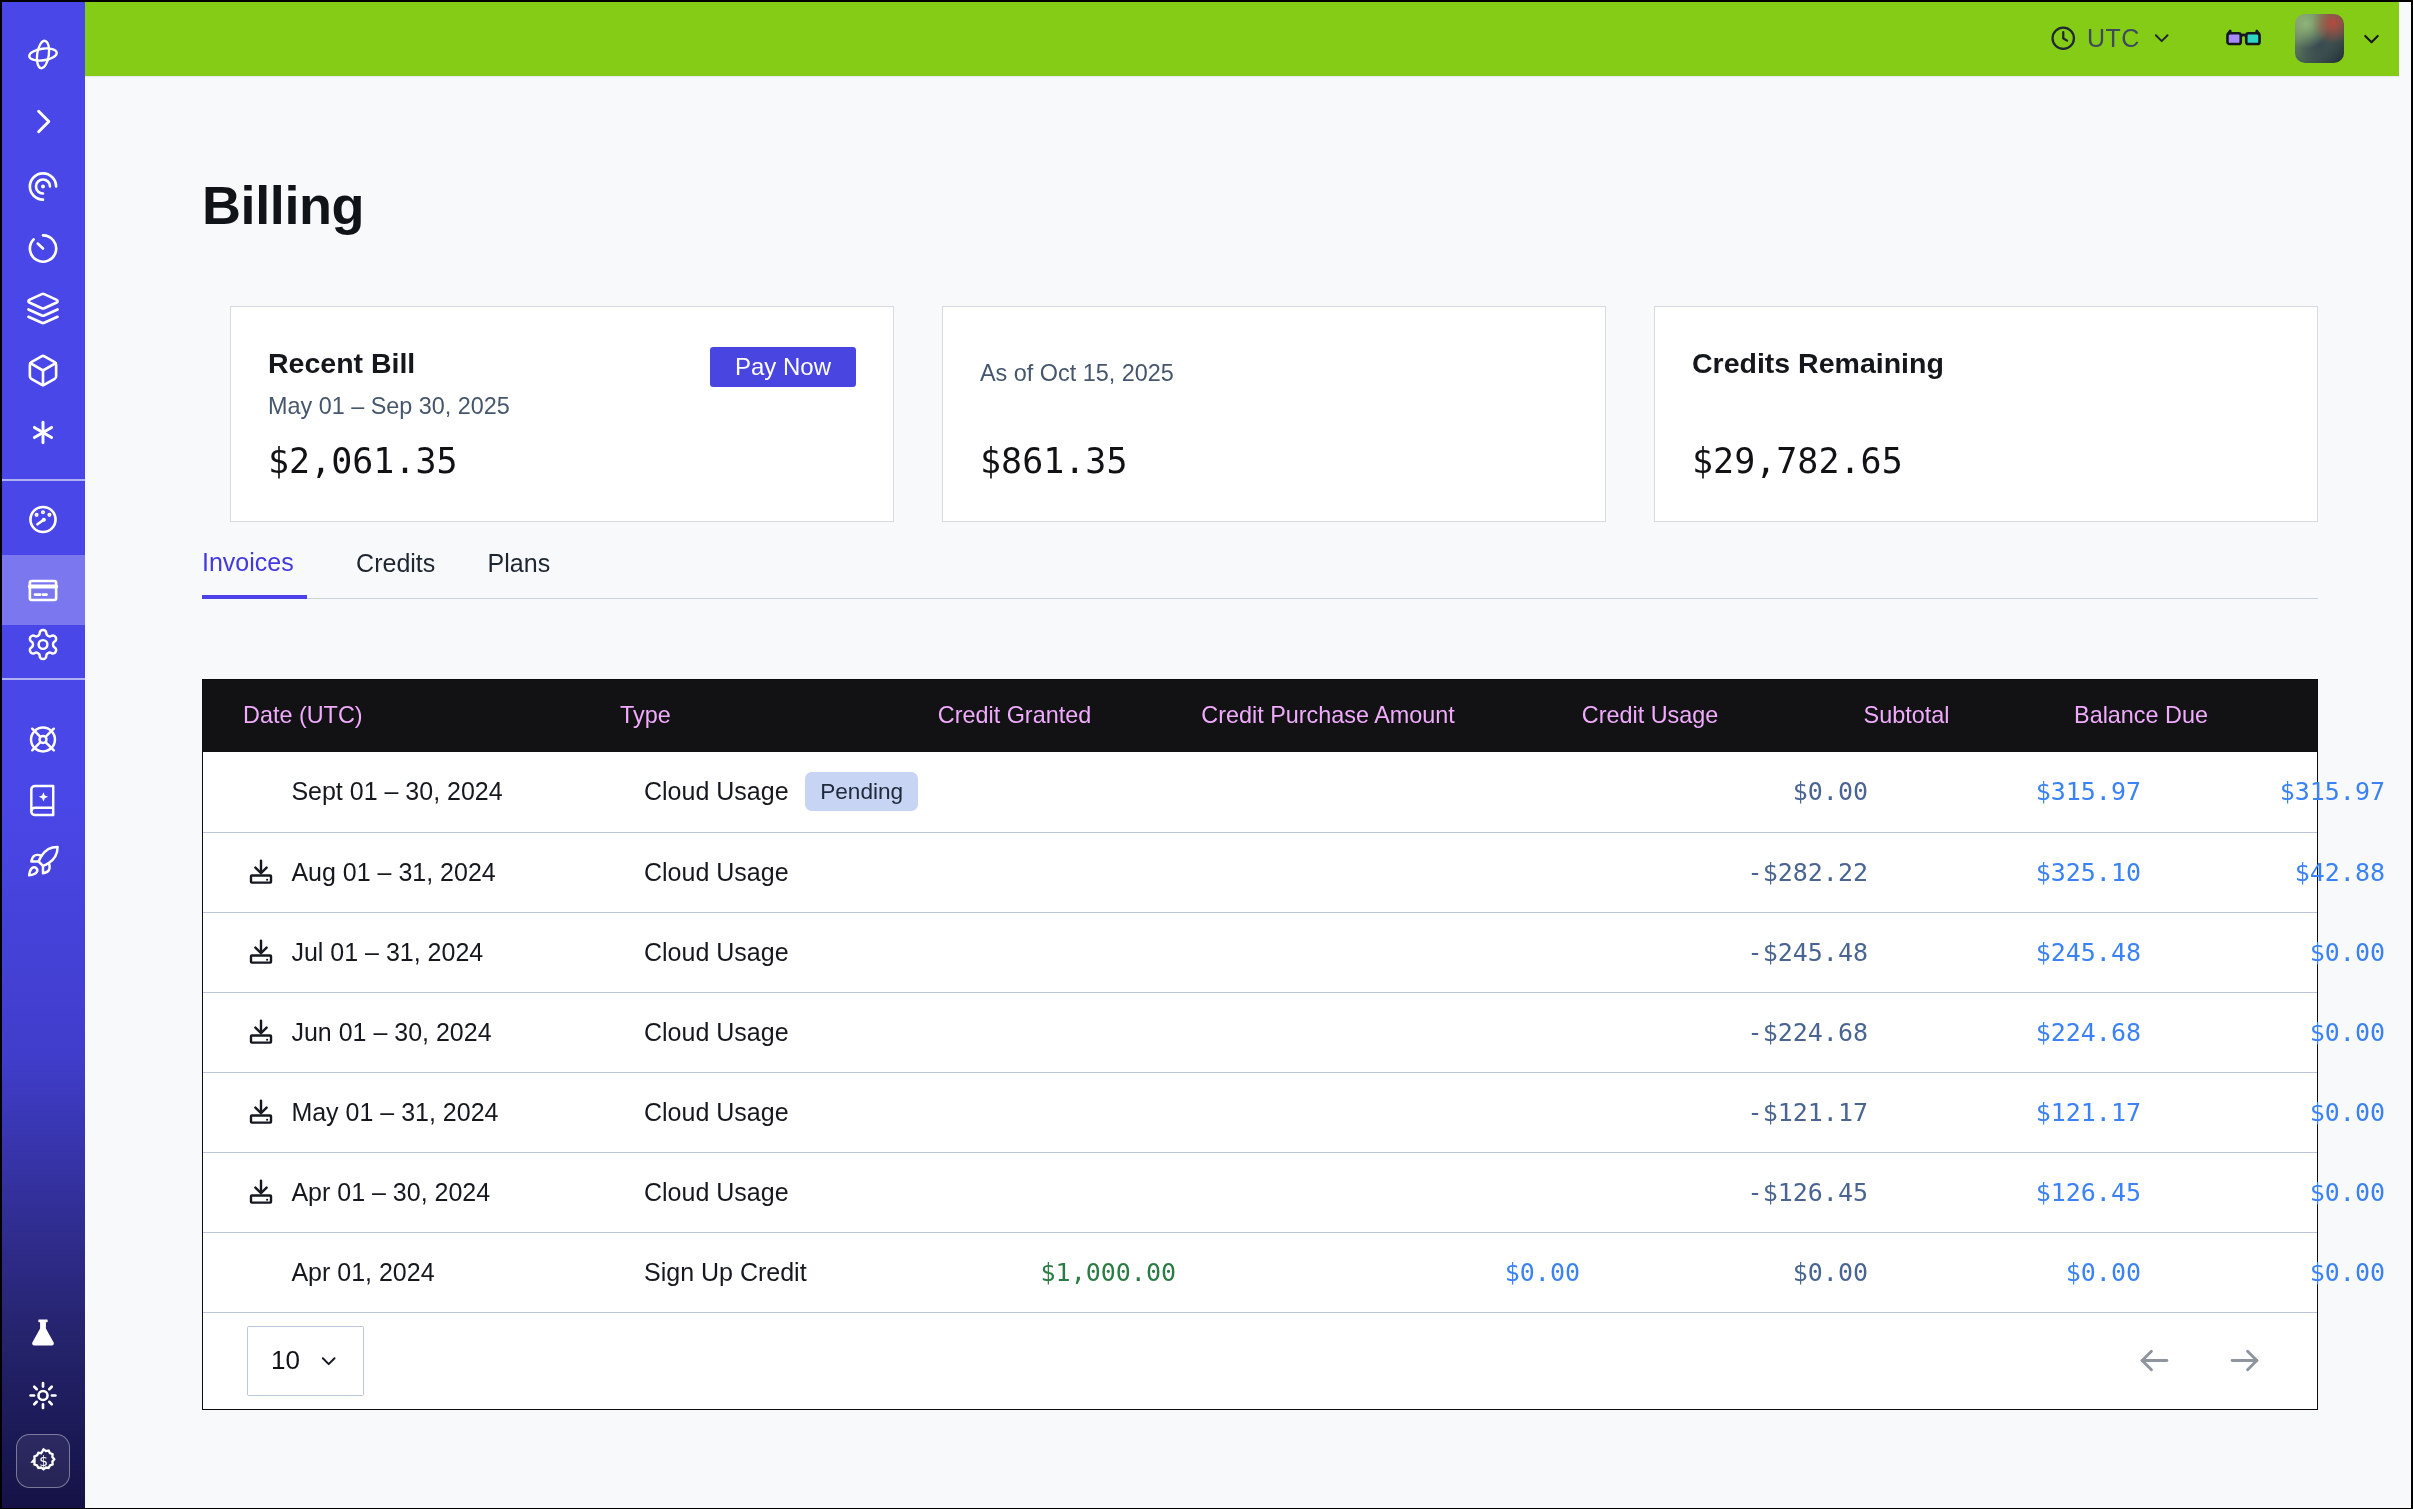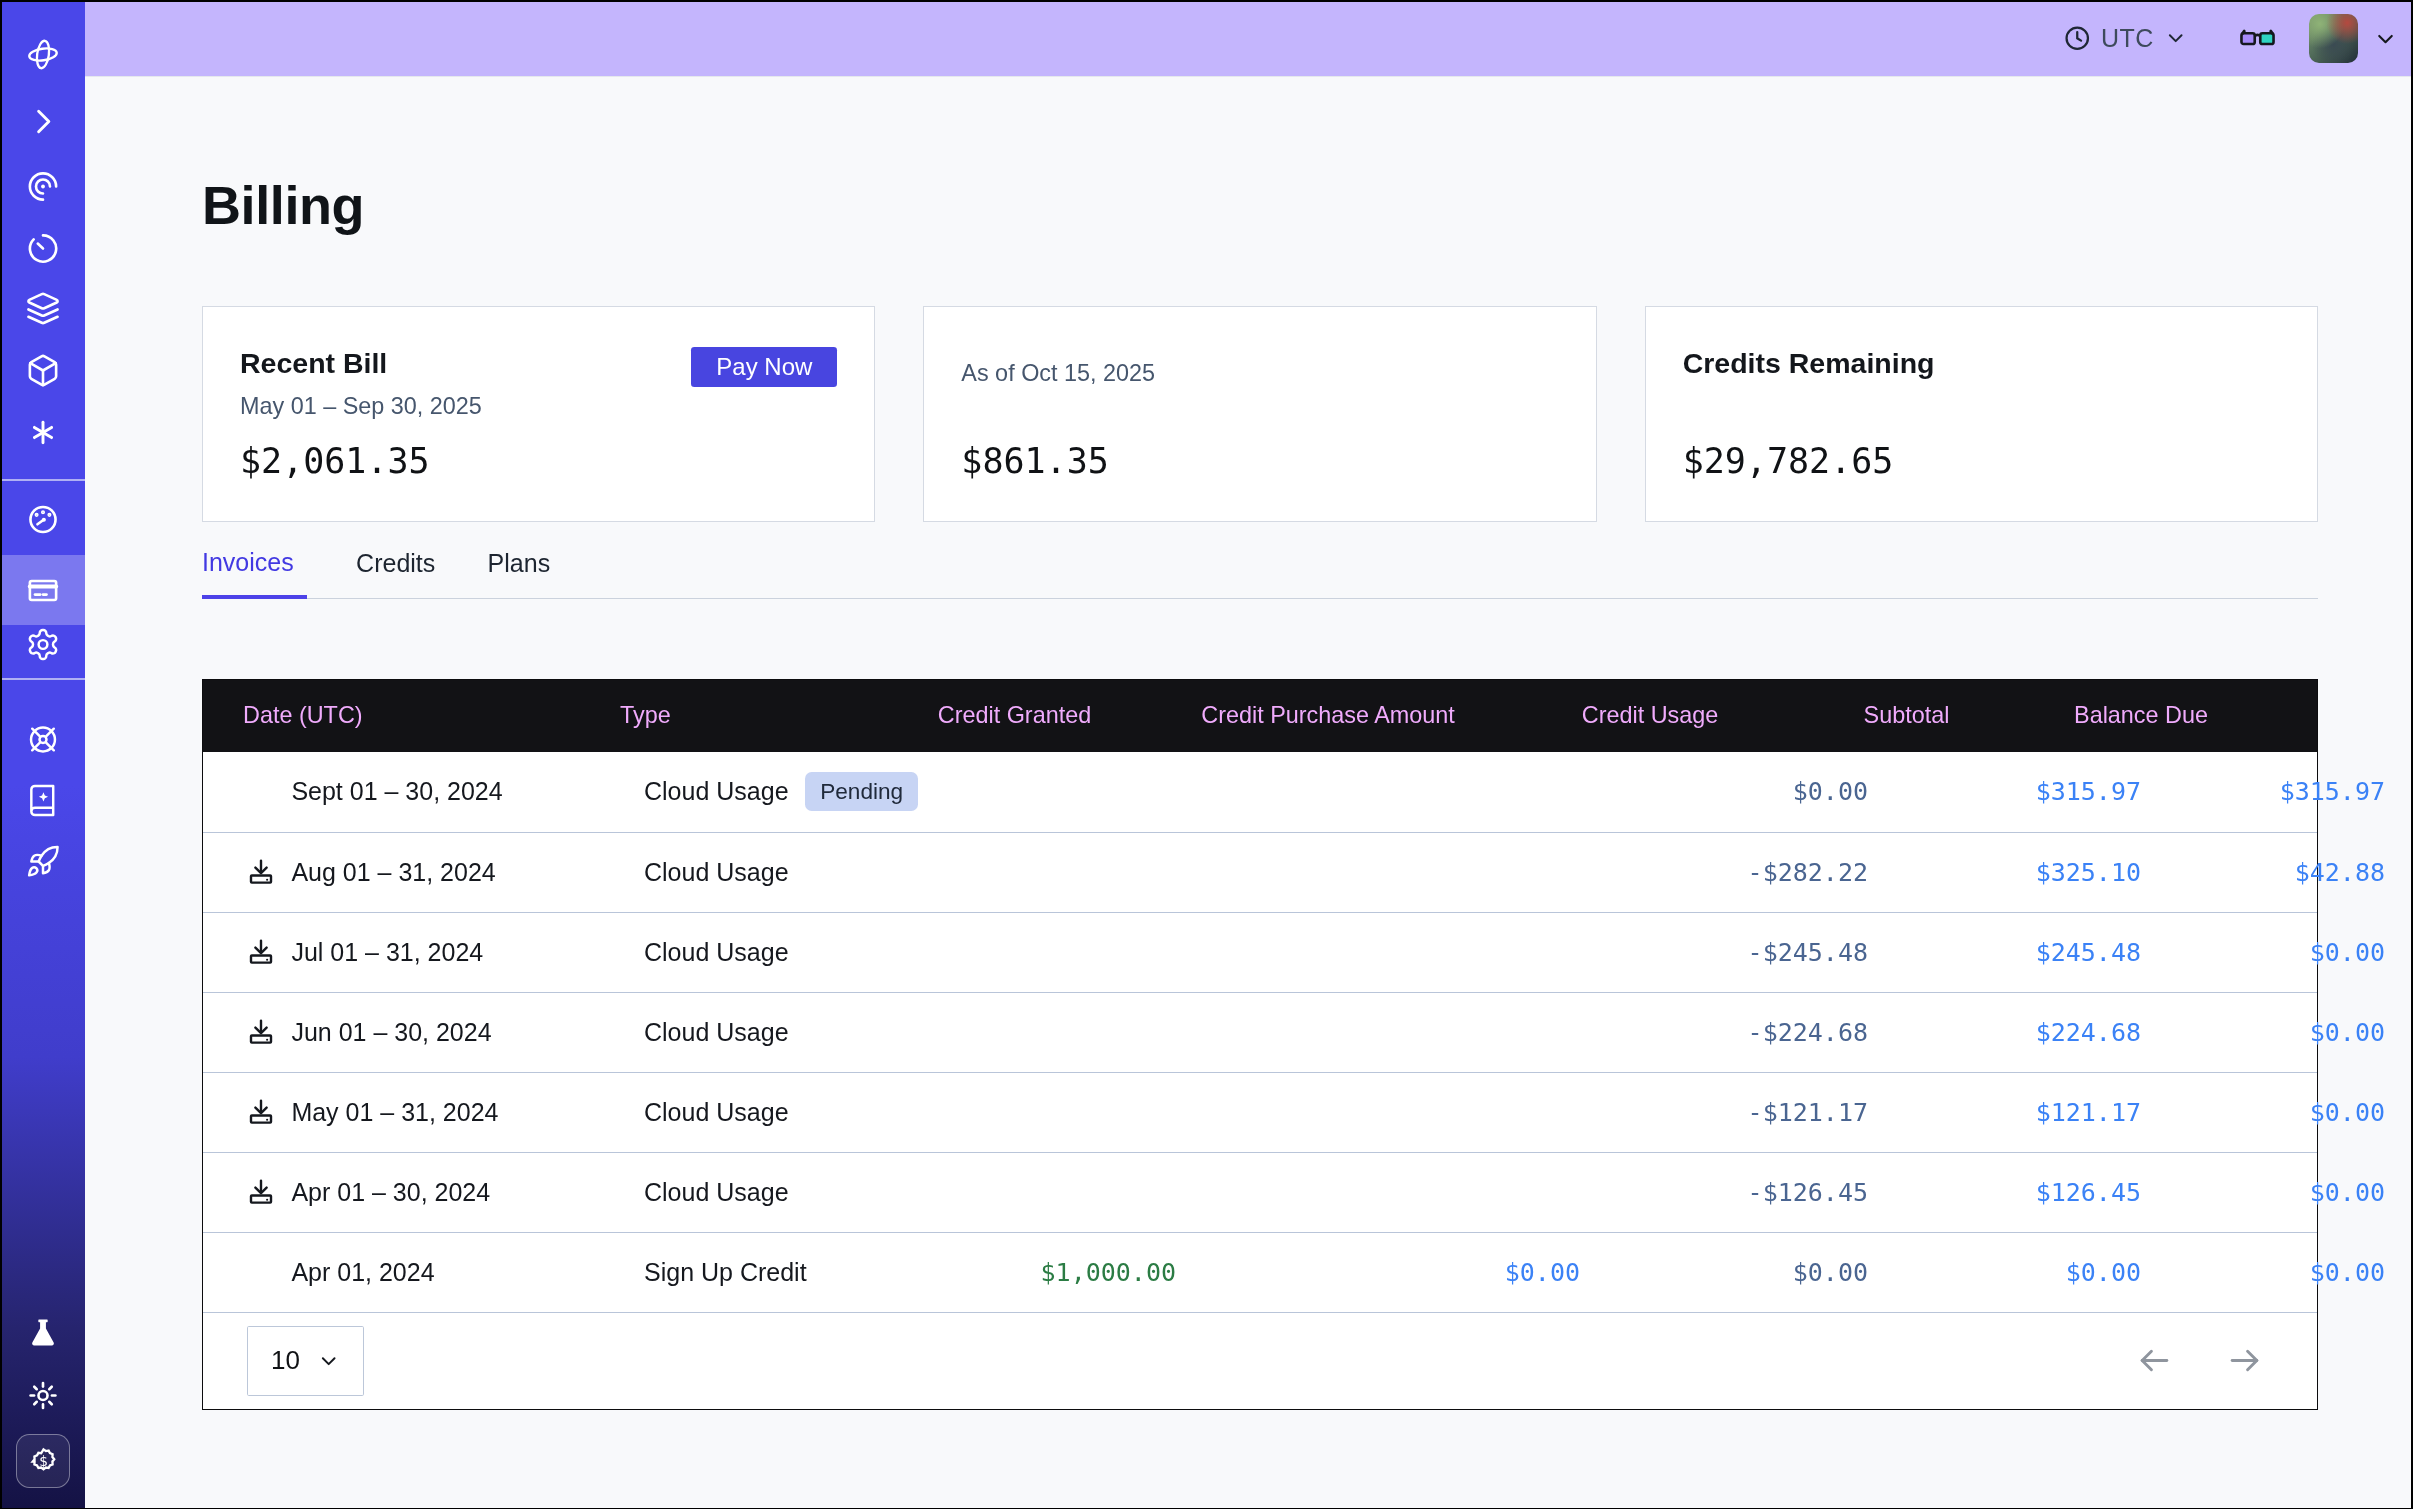--- a/index.html
+++ b/index.html
@@ -26,21 +26,21 @@
   }
   .side-money-btn {
     position:absolute; left:16px; width:54px; height:54px; border-radius:13.4px;
     border:1.7px solid rgba(255,255,255,0.38); background:rgba(255,255,255,0.07);
     display:flex; align-items:center; justify-content:center;
   }
   .side-money-btn svg { width:33px; height:33px; }
 
   
   .topbar {
-    position:absolute; left:85px; right:0; top:0; height:77px; background:#c4b5fd;
+    position:absolute; left:85px; right:14px; top:0; height:77px; background:#84cc16;
     border-bottom:0.8px solid #e5e8ee; display:flex; align-items:center; justify-content:flex-end;
     padding-right:15px; z-index:40;
   }
   .tz-group { display:flex; align-items:center; gap:10px; cursor:pointer; }
   .tz-label { font-size:25px; color:#3e4a5c; letter-spacing:0.4px; }
   .topbar svg.ticon { width:28.5px; height:28.5px; }
   .glasses-wrap { margin-left:52px; display:flex; align-items:center; }
   .glasses-wrap svg { width:37px; height:37px; }
   .avatar {
     margin-left:33px; width:49px; height:49px; border-radius:10px;
@@ -49,21 +49,21 @@
       radial-gradient(circle at 22% 20%, #8fb377 0%, rgba(143,179,119,0) 45%),
       radial-gradient(circle at 50% 62%, #3a4a52 0%, rgba(58,74,82,0) 55%),
       linear-gradient(135deg,#7d9a6e 0%,#55705c 40%,#222e38 100%);
   }
   .caret-wrap { margin-left:15px; display:flex; align-items:center; }
 
   
   .content { position:absolute; left:85px; top:77px; right:0; bottom:0; padding:0 95px 0 117px; }
   h1.page-title { margin-top:97px; font-size:54px; font-weight:600; color:#101418; letter-spacing:-0.4px; }
 
-  .cards { display:flex; gap:48px; margin-top:70px; }
+  .cards { display:flex; gap:48px; margin-top:70px;margin-left:28px; }
   .card {
     position:relative; flex:1 1 0; height:216px; background:#ffffff;
     border:1.3px solid #d5dae3; padding:40px 37px; display:flex; flex-direction:column;
   }
   .card-title { font-size:28.5px; font-weight:600; color:#14171c; }
   .card-sub { font-size:23.4px; color:#46566d; margin-top:13.4px; }
   .card-amount { margin-top:auto; font-family:"DejaVu Sans Mono", monospace; font-size:35px; color:#101215; }
   .pay-btn {
     position:absolute; top:40px; right:37px; height:40px; padding:0 25px;
     background:#4845e0; color:#ffffff; border:none; border-radius:3.3px;

